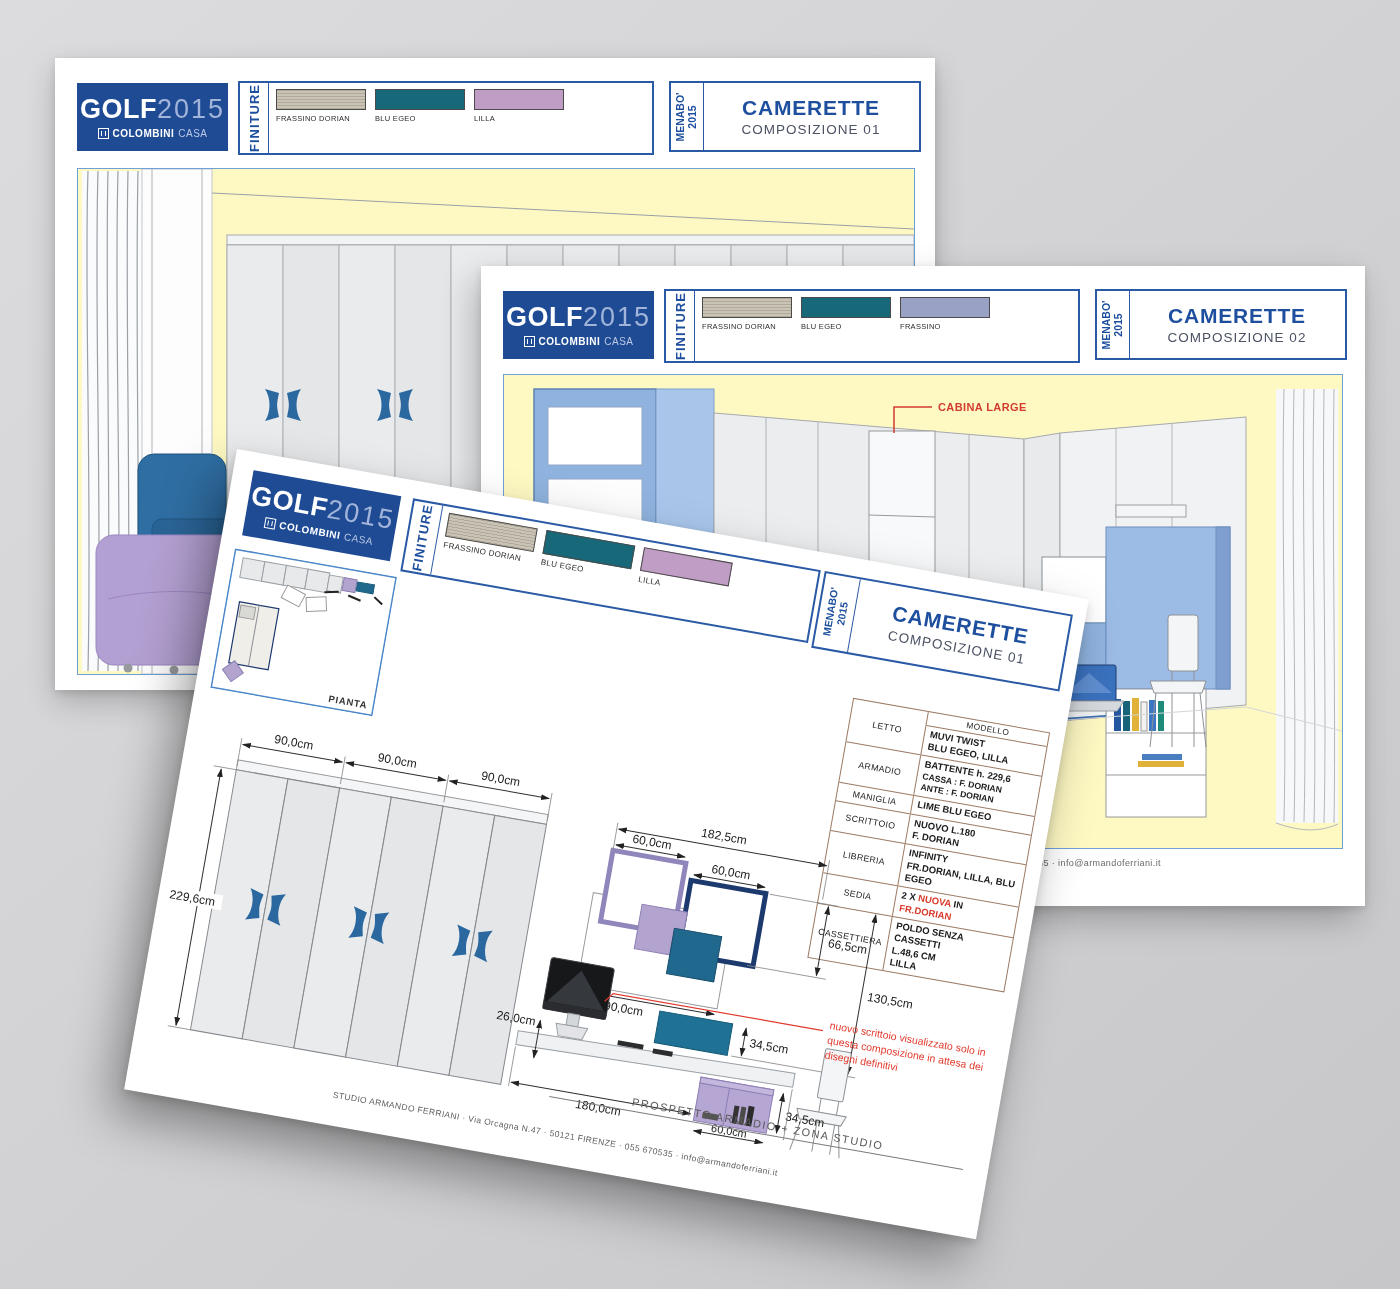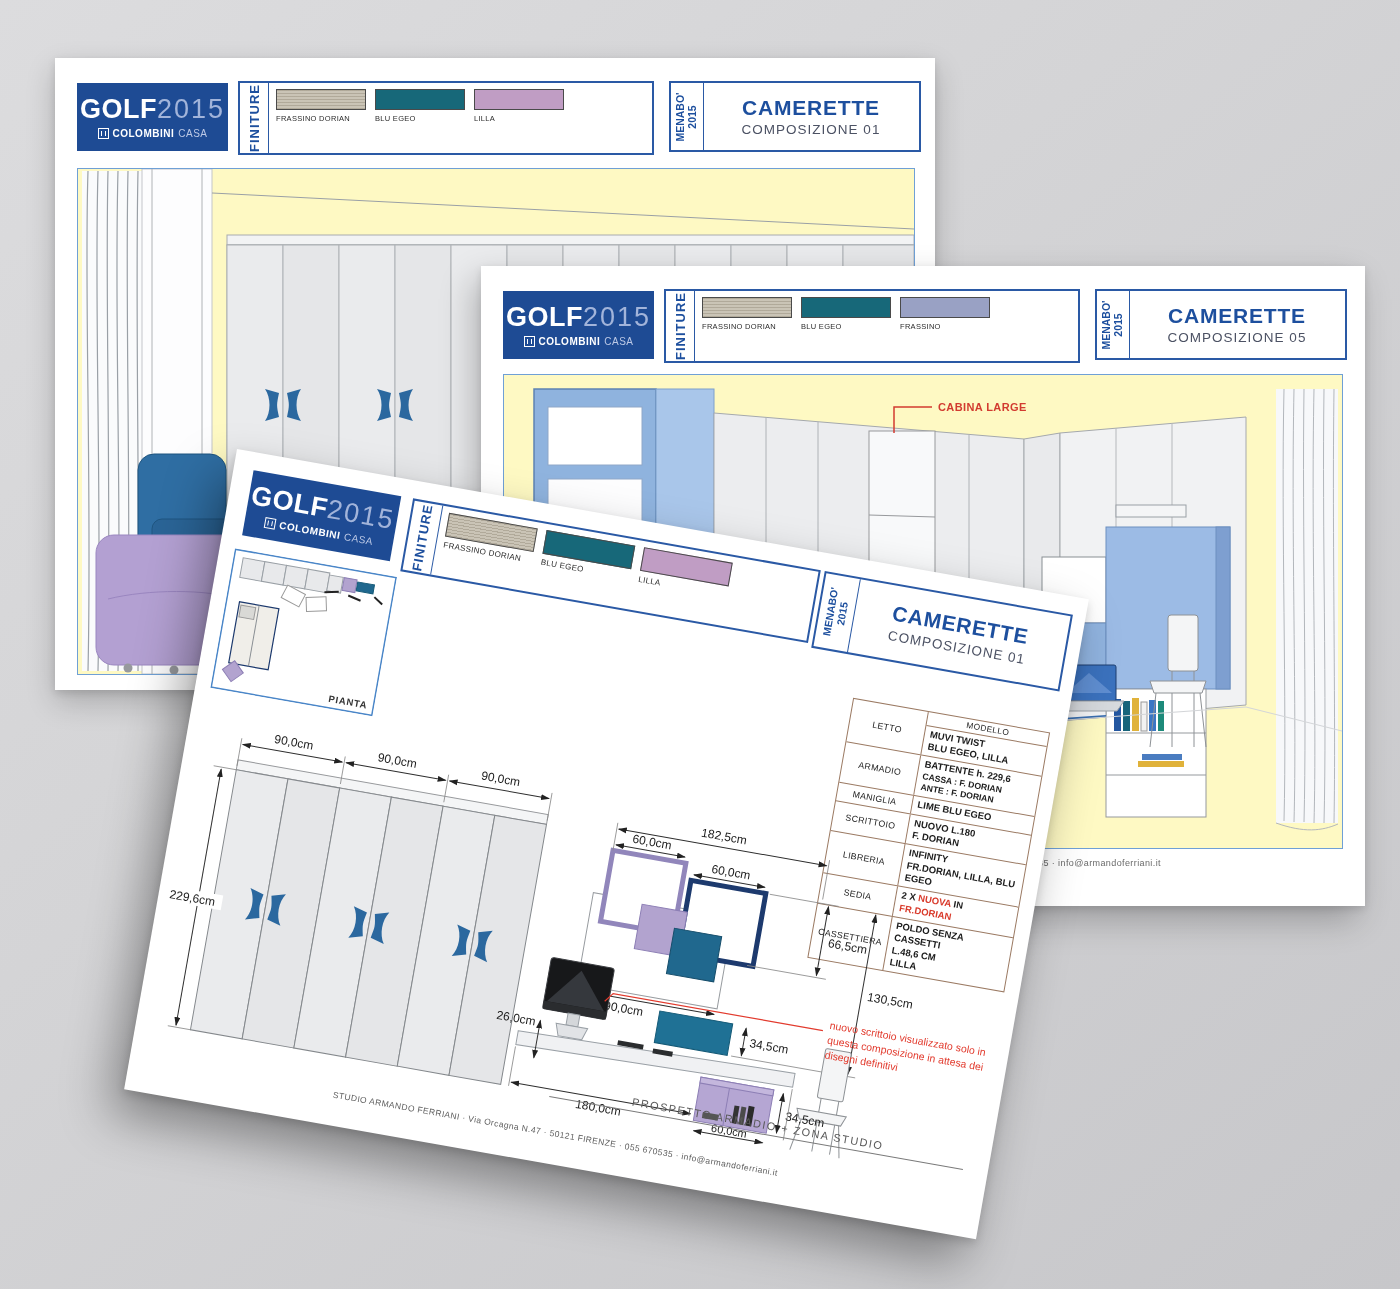--- a/index.html
+++ b/index.html
@@ -203,21 +203,21 @@
             <div class="chiplabel">FRASSINO</div>
           </div>
       </div>
     </div>
     <div class="bbox menabo" style="left:614px;top:23px;width:248px;height:67px;">
       <div class="vstrip" style="width:32px;">
         <span class="vtxt"><span>MENABO'</span><br><span>2015</span></span>
       </div>
       <div class="titles" style="left:32px;">
         <div class="t1">CAMERETTE</div>
-        <div class="t2">COMPOSIZIONE 05</div>
+        <div class="t2">COMPOSIZIONE 02</div>
       </div>
     </div>
     <div class="draw" style="left:22px;top:108px;width:838px;height:473px;">
       <svg viewBox="0 0 838 473" width="838" height="473">
 
         <g>
           <rect x="30" y="14" width="122" height="304" fill="#8fb3de" stroke="#5d82b2" stroke-width="1.5"></rect>
           <rect x="44" y="32" width="94" height="58" fill="#ffffff" stroke="#90a8c8"></rect>
           <rect x="44" y="104" width="94" height="72" fill="#fdfdfe" stroke="#90a8c8"></rect>
           <rect x="50" y="150" width="30" height="26" fill="#2f6ea3"></rect>

